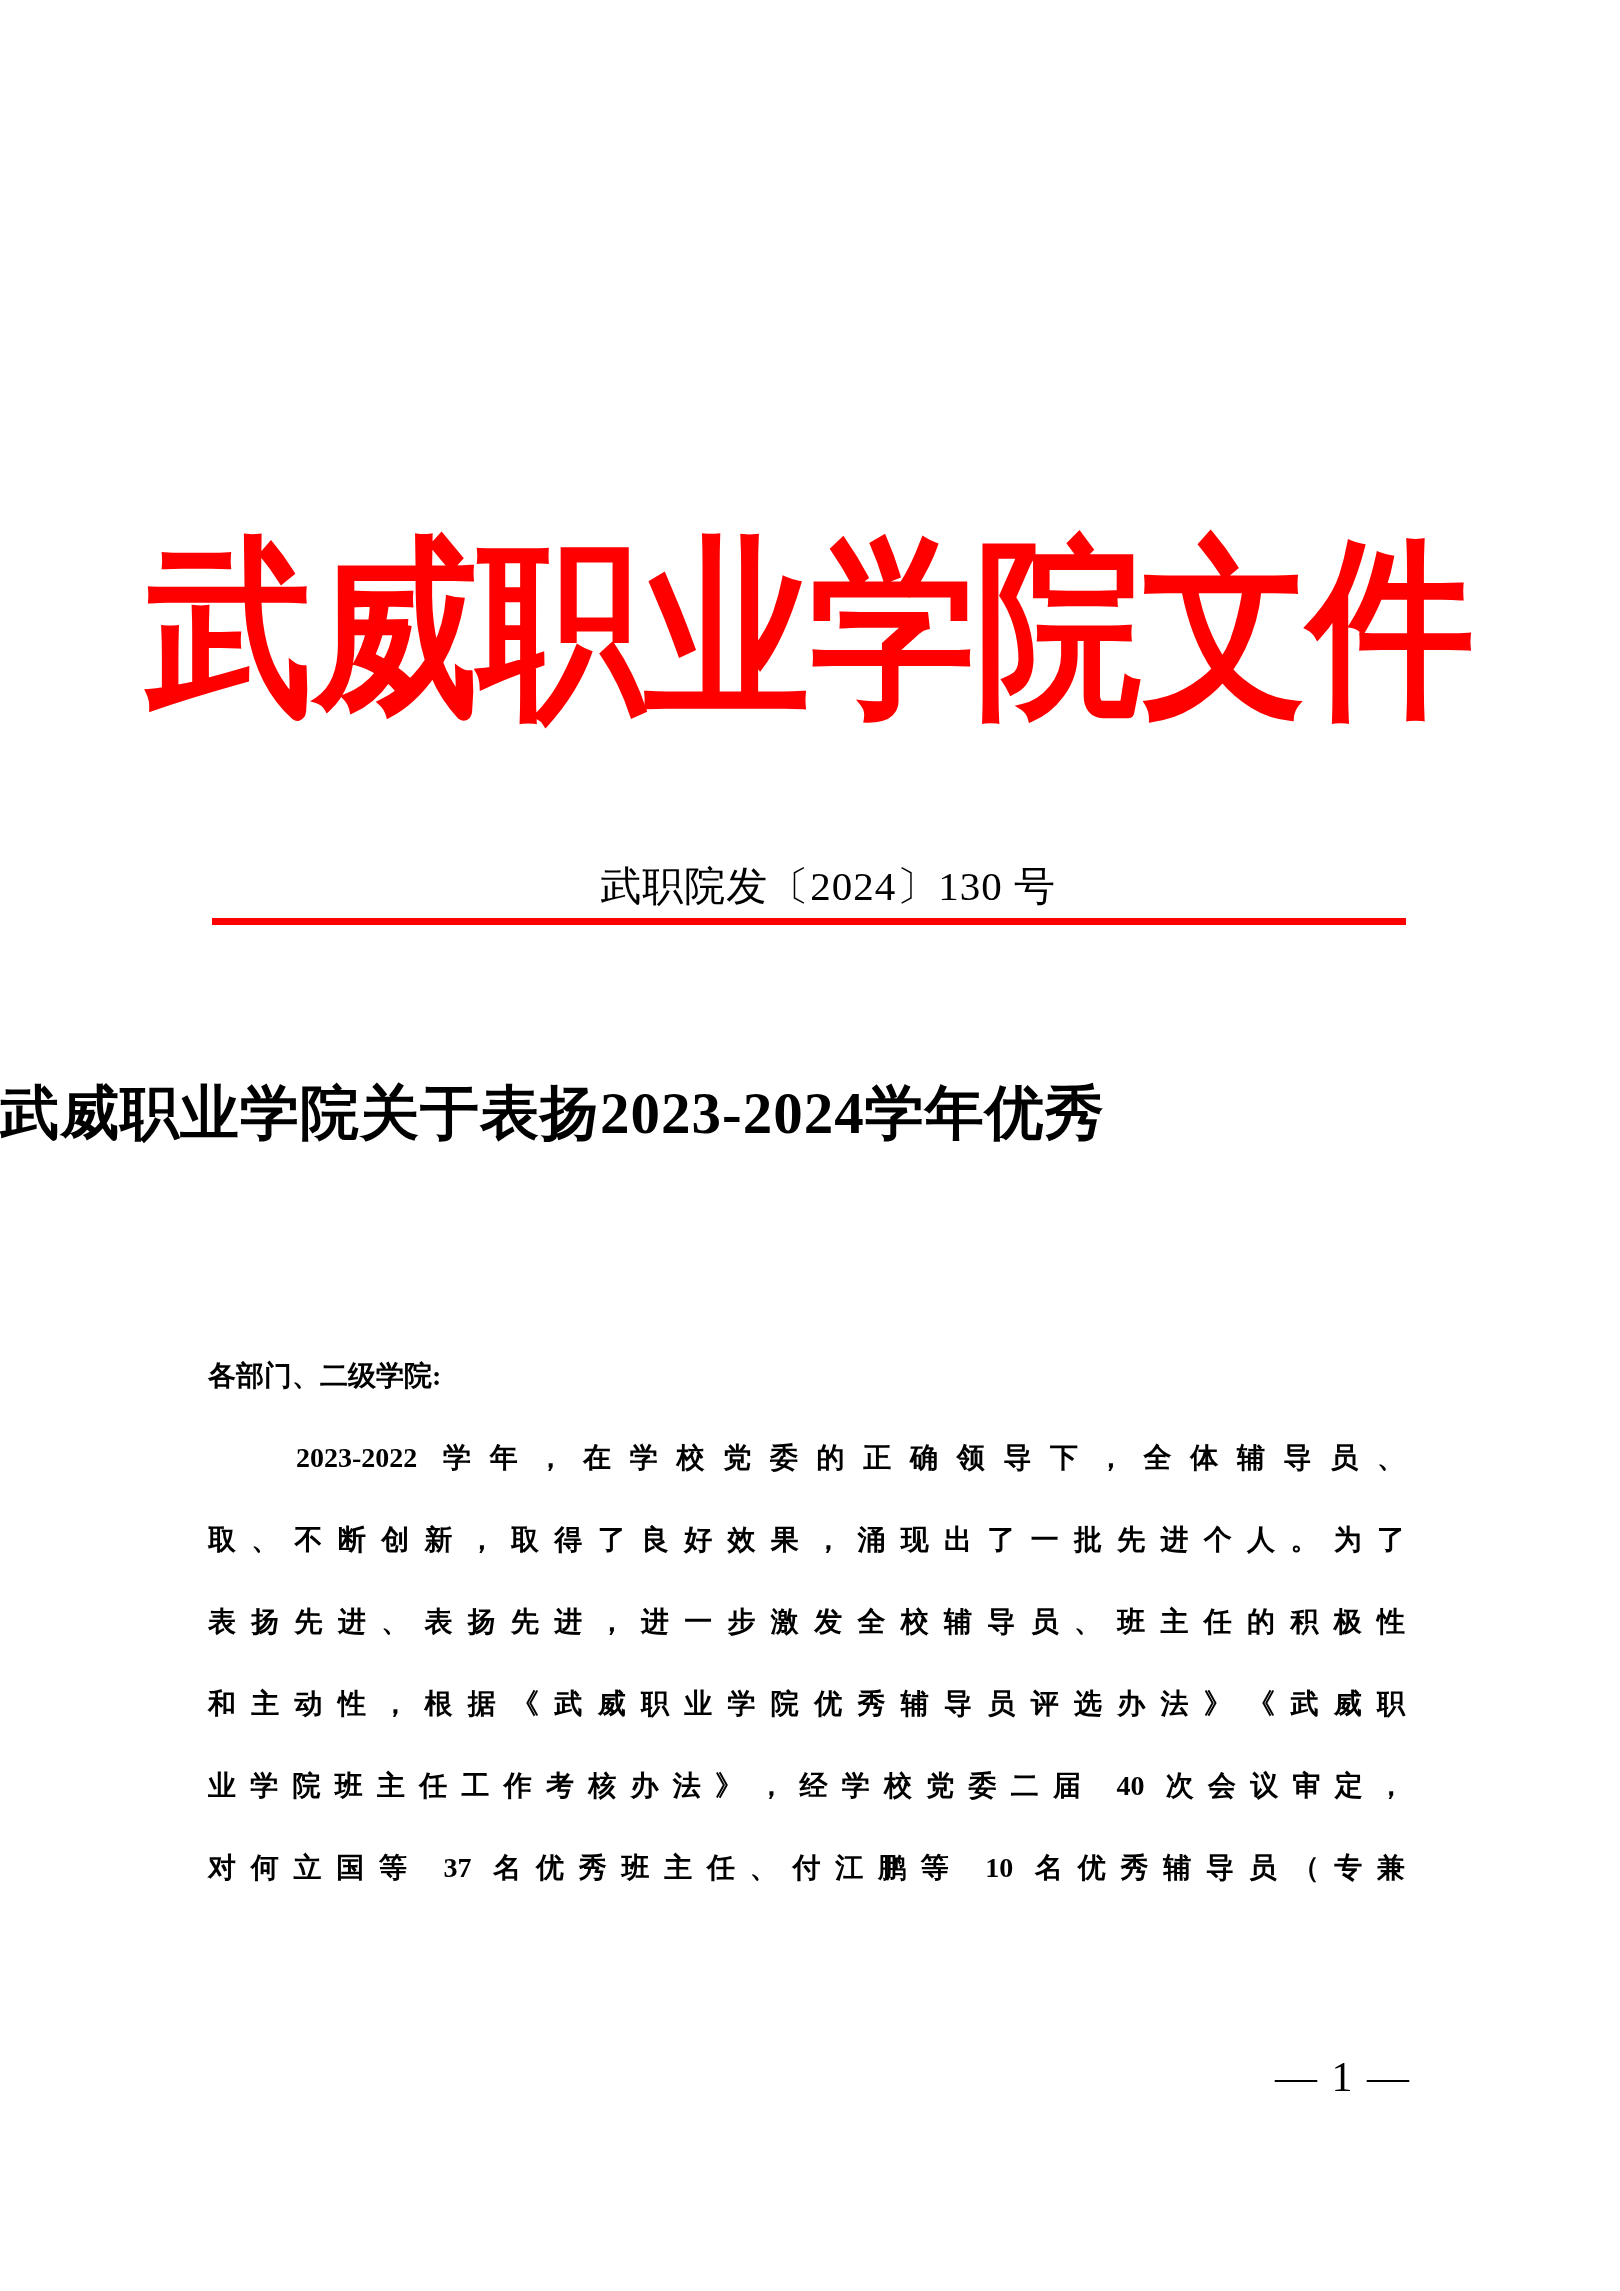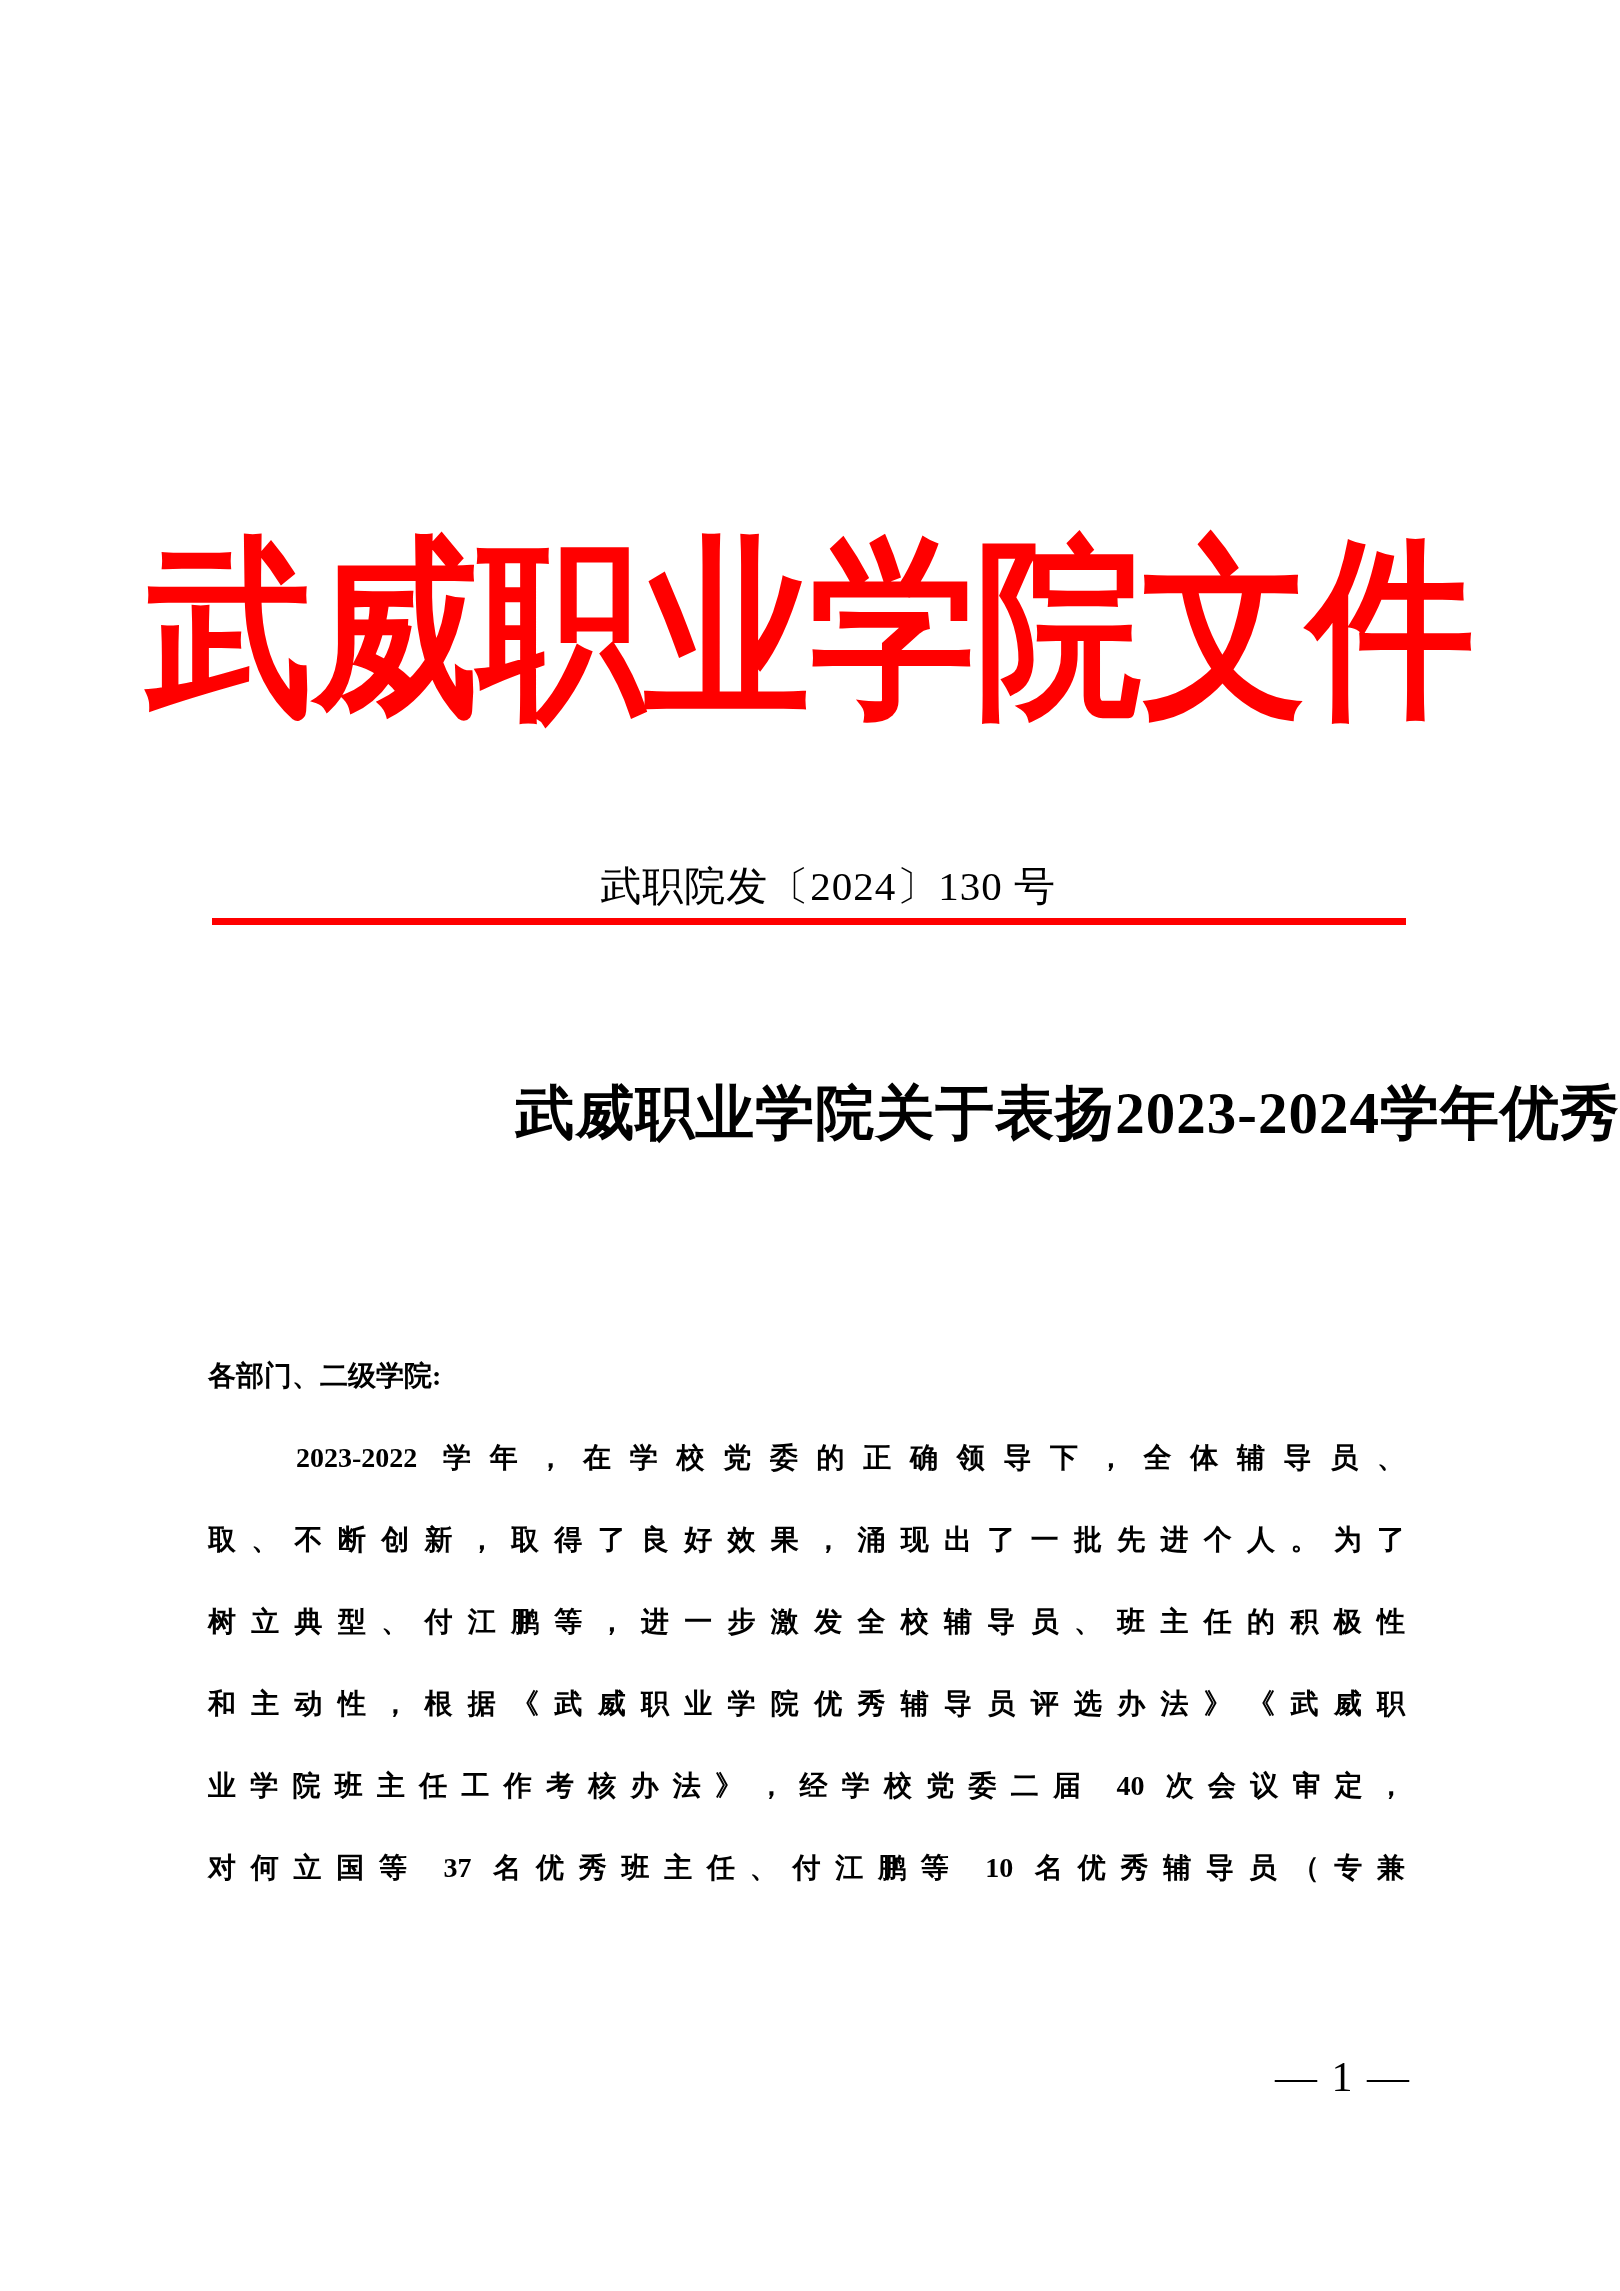--- a/index.html
+++ b/index.html
@@ -51,21 +51,21 @@
     left: 212px;
     width: 1194px;
     height: 6.9px;
     background: #ff0000;
   }
   .doc-title {
     position: absolute;
     top: 1065px;
     left: 0;
     width: 100%;
-    text-align: right;
+    text-align: left;
     font-weight: bold;
     font-size: 59px;
     letter-spacing: 1px;
   }
   .doc-title .title-line {
     line-height: 97px;
   }
   .body-block {
     position: absolute;
     top: 1335px;
@@ -113,21 +113,21 @@
   <div class="red-rule"></div>
 
   <div class="doc-title">
     <div class="title-line">武威职业学院关于表扬2023-2024学年优秀</div>
   </div>
 
   <div class="body-block">
     <div class="salutation">各部门、二级学院:</div>
     <div class="line indent">2023-2022 学年，在学校党委的正确领导下，全体辅导员、</div>
     <div class="line">取、不断创新，取得了良好效果，涌现出了一批先进个人。为了</div>
-    <div class="line">树立典型、付江鹏等，进一步激发全校辅导员、班主任的积极性</div>
+    <div class="line">表扬先进、表扬先进，进一步激发全校辅导员、班主任的积极性</div>
     <div class="line">和主动性，根据《武威职业学院优秀辅导员评选办法》《武威职</div>
     <div class="line">业学院班主任工作考核办法》，经学校党委二届 40 次会议审定，</div>
     <div class="line">对何立国等 37 名优秀班主任、付江鹏等 10 名优秀辅导员（专兼</div>
   </div>
 
   <div class="page-number">— 1 —</div>
 
 </div>
 
 

